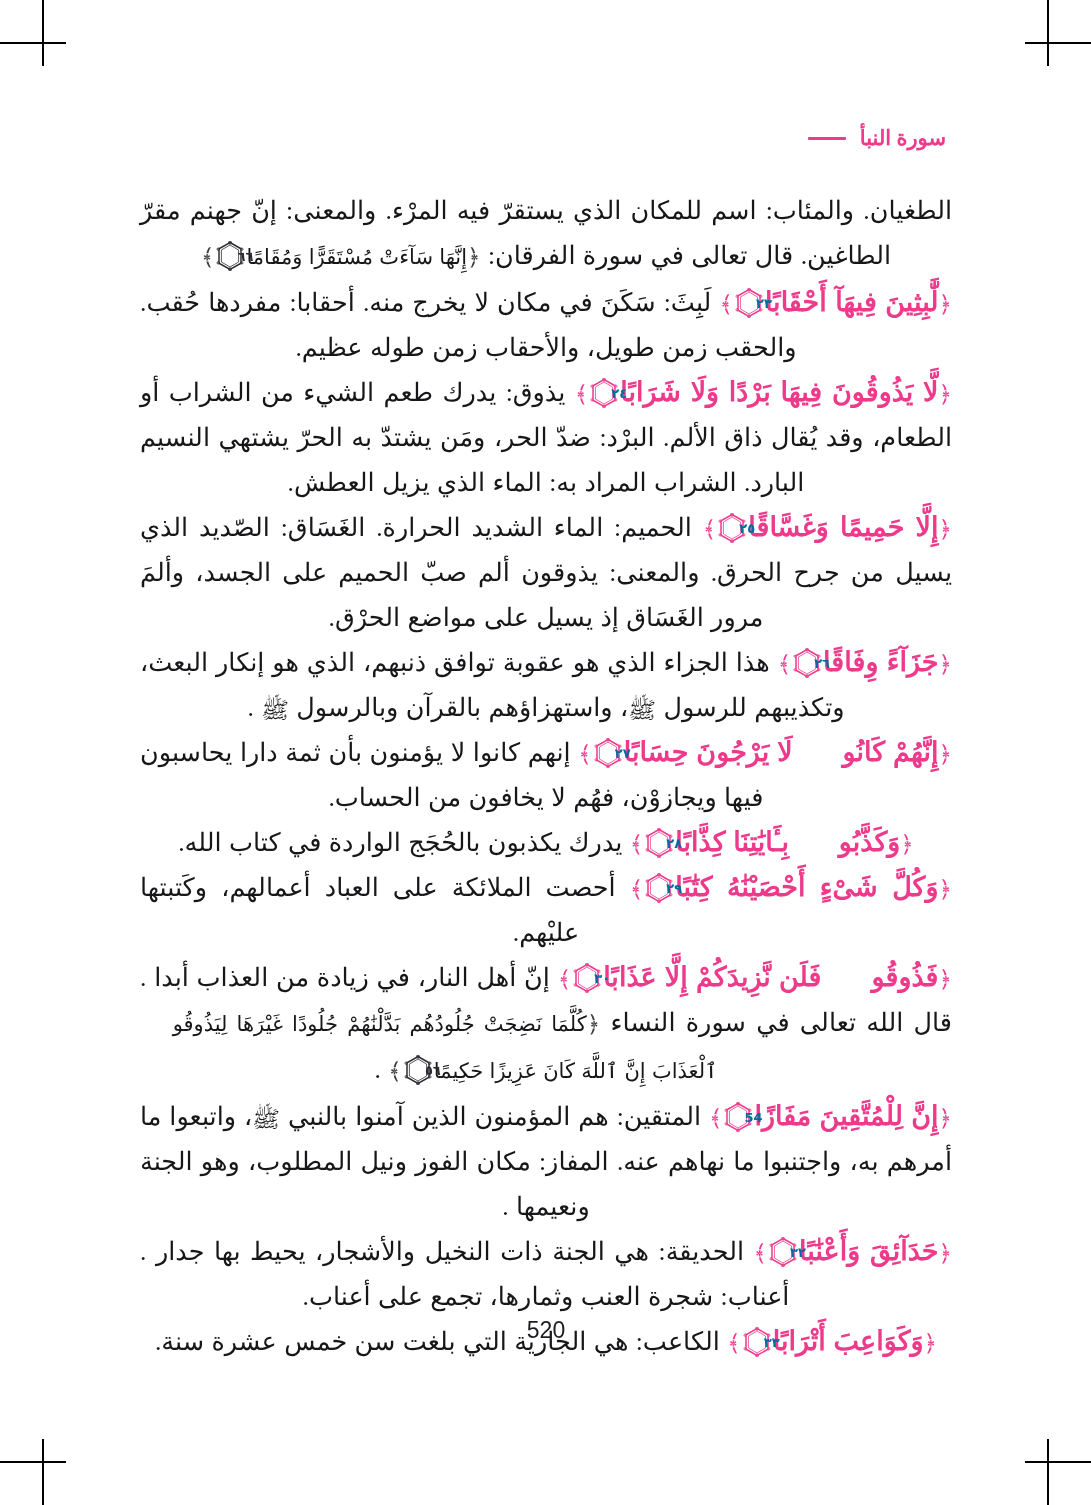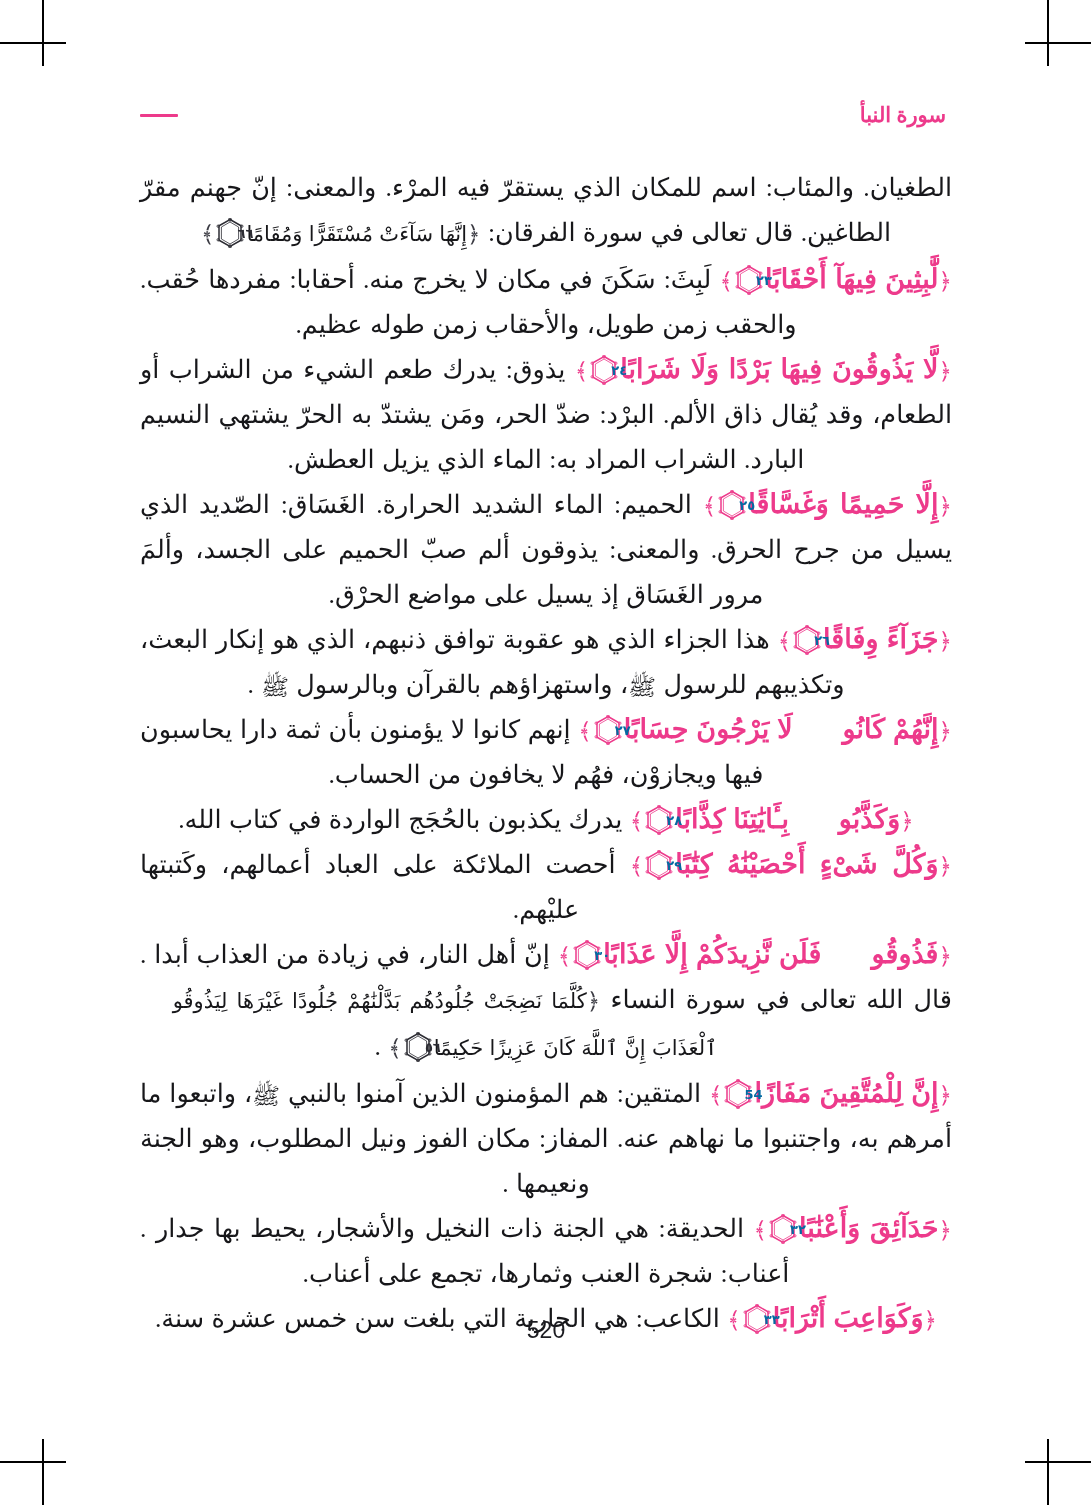--- a/index.html
+++ b/index.html
@@ -41,24 +41,25 @@
     top: 95px;
     width: 812px;
     height: 1290px;
   }
 
   
   .running-head {
     display: flex;
     flex-direction: row;
     align-items: center;
-    justify-content: space-between;
+    justify-content: flex-start;
     gap: 14px;
     height: 40px;
     padding-right: 6px;
+    margin-top: 23px;
   }
   .running-head .rh-title {
     color: #ED3A8B;
     font-size: 21px;
     font-weight: 700;
     letter-spacing: 0.5px;
     line-height: 1;
     white-space: nowrap;
   }
   .running-head .rh-rule {

